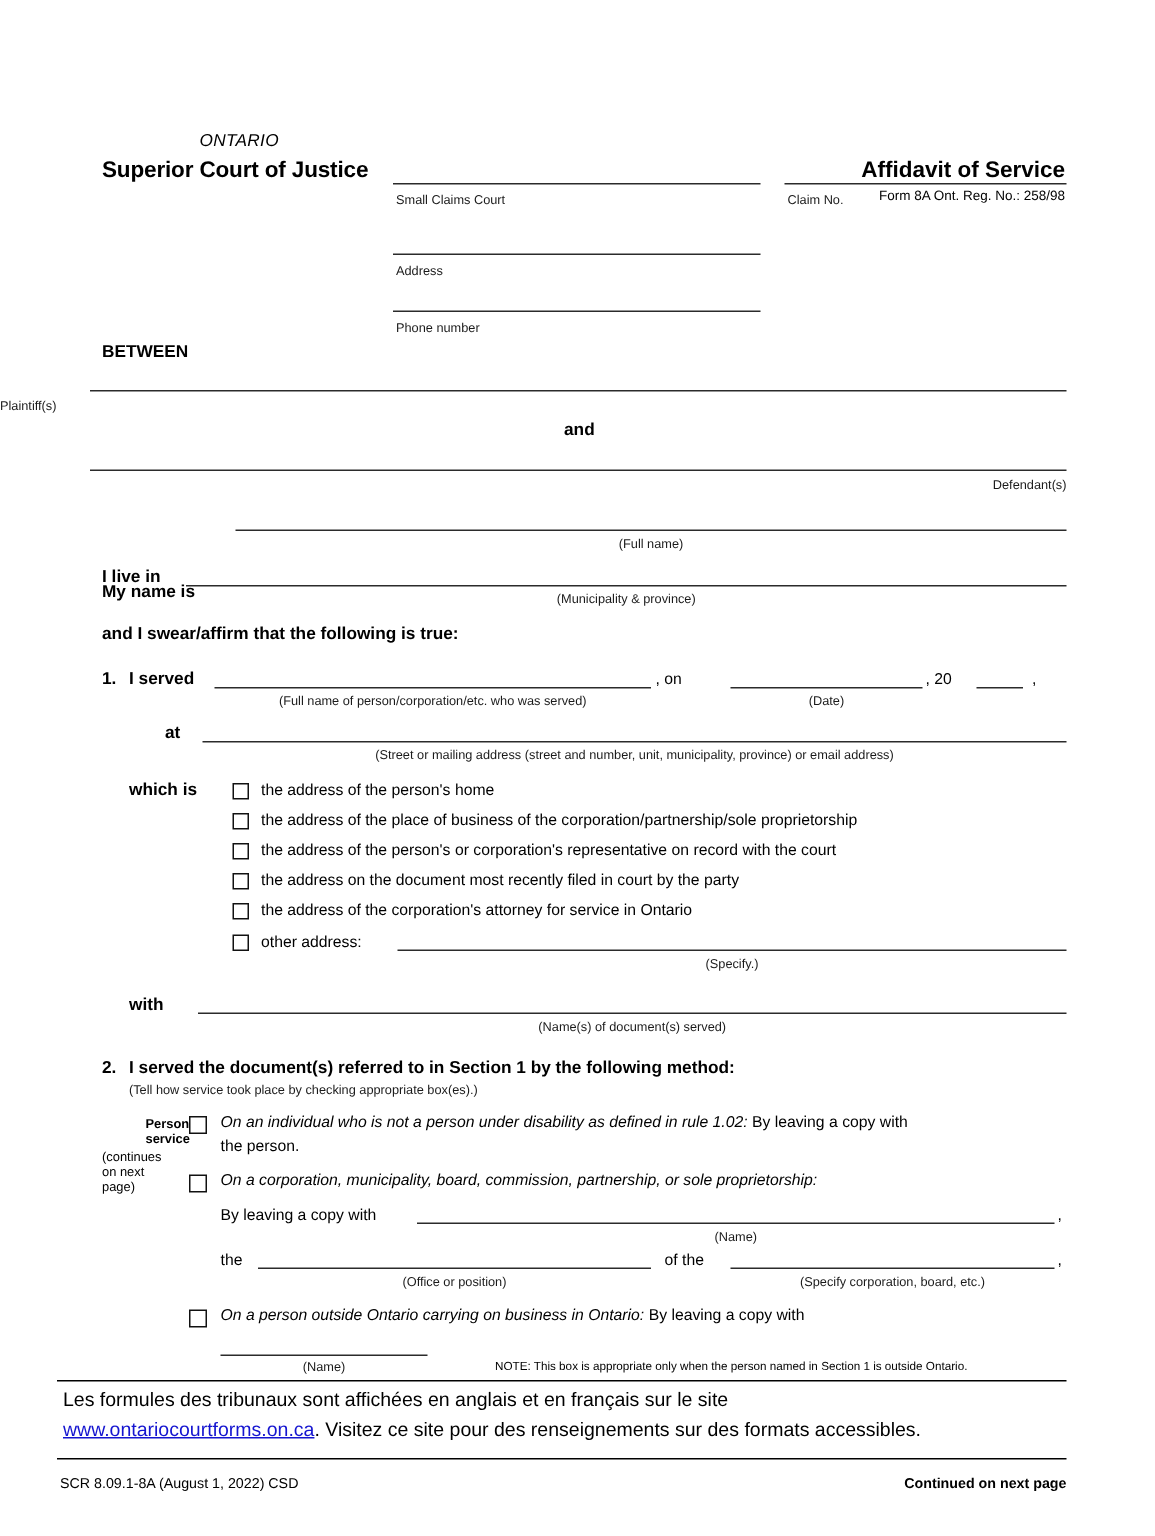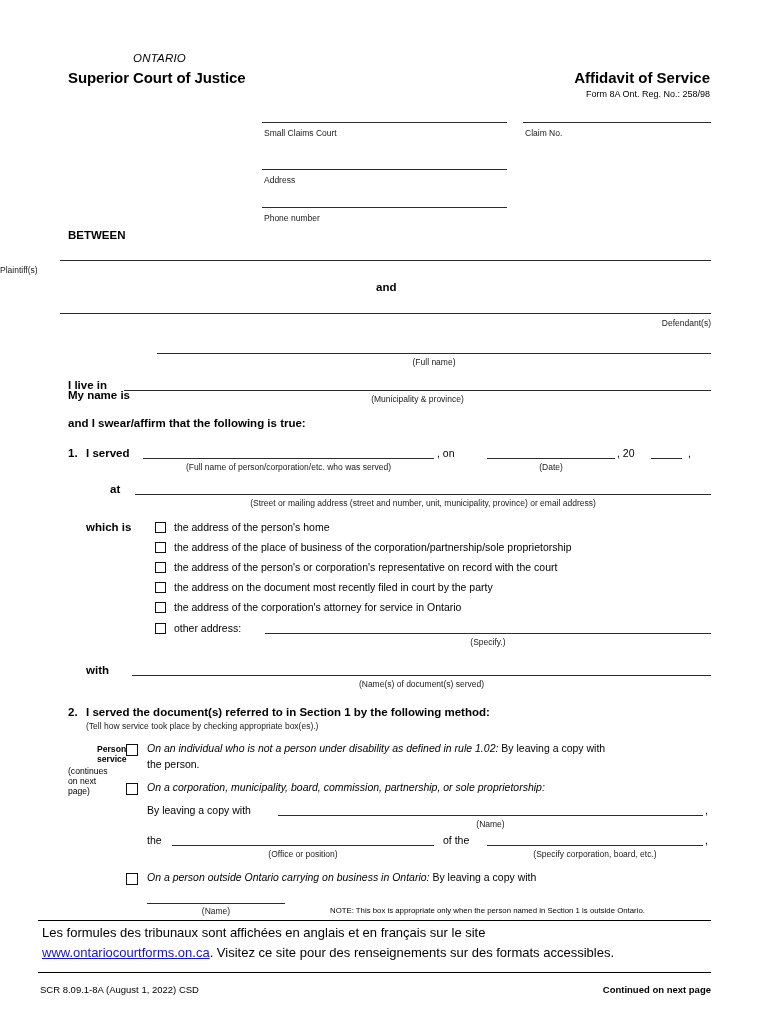--- a/index.html
+++ b/index.html
@@ -16,21 +16,21 @@
     overflow: hidden;
   }
   .page {
     position: absolute;
     left: 0; top: 0;
     width: 770px;
     height: 1024px;
   }
 
   
-  .abs { position: absolute; }
+  .abs { position: absolute; margin-top: 36px; }
   .rule {
     position: absolute;
     height: 0;
     border-top: 1px solid #2b2b2b;
   }
   .rule-thick {
     position: absolute;
     height: 0;
     border-top: 1.3px solid #000;
   }

